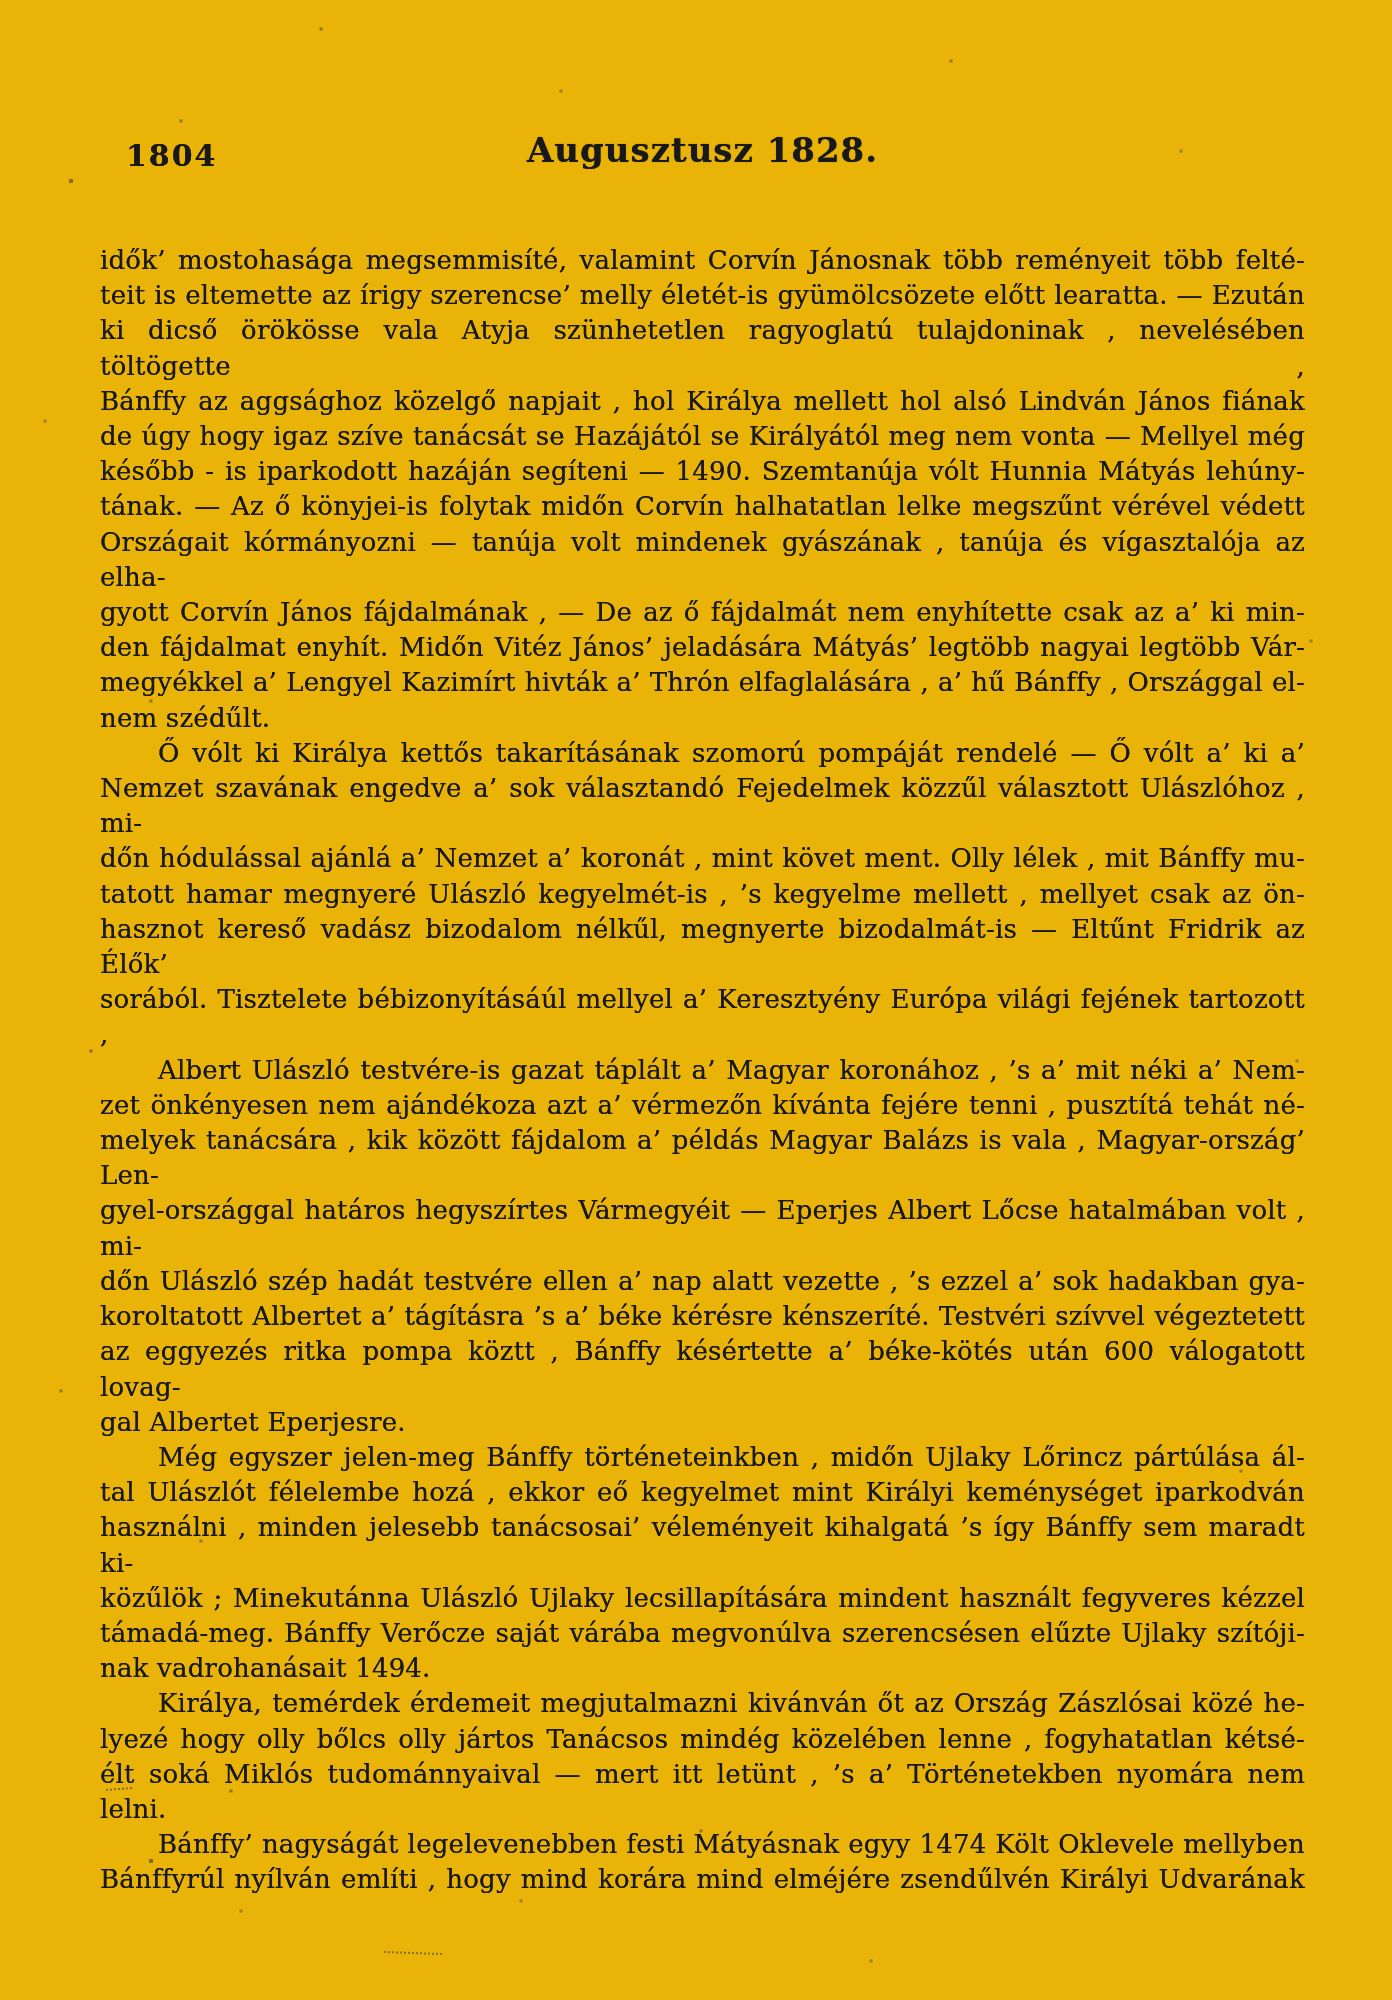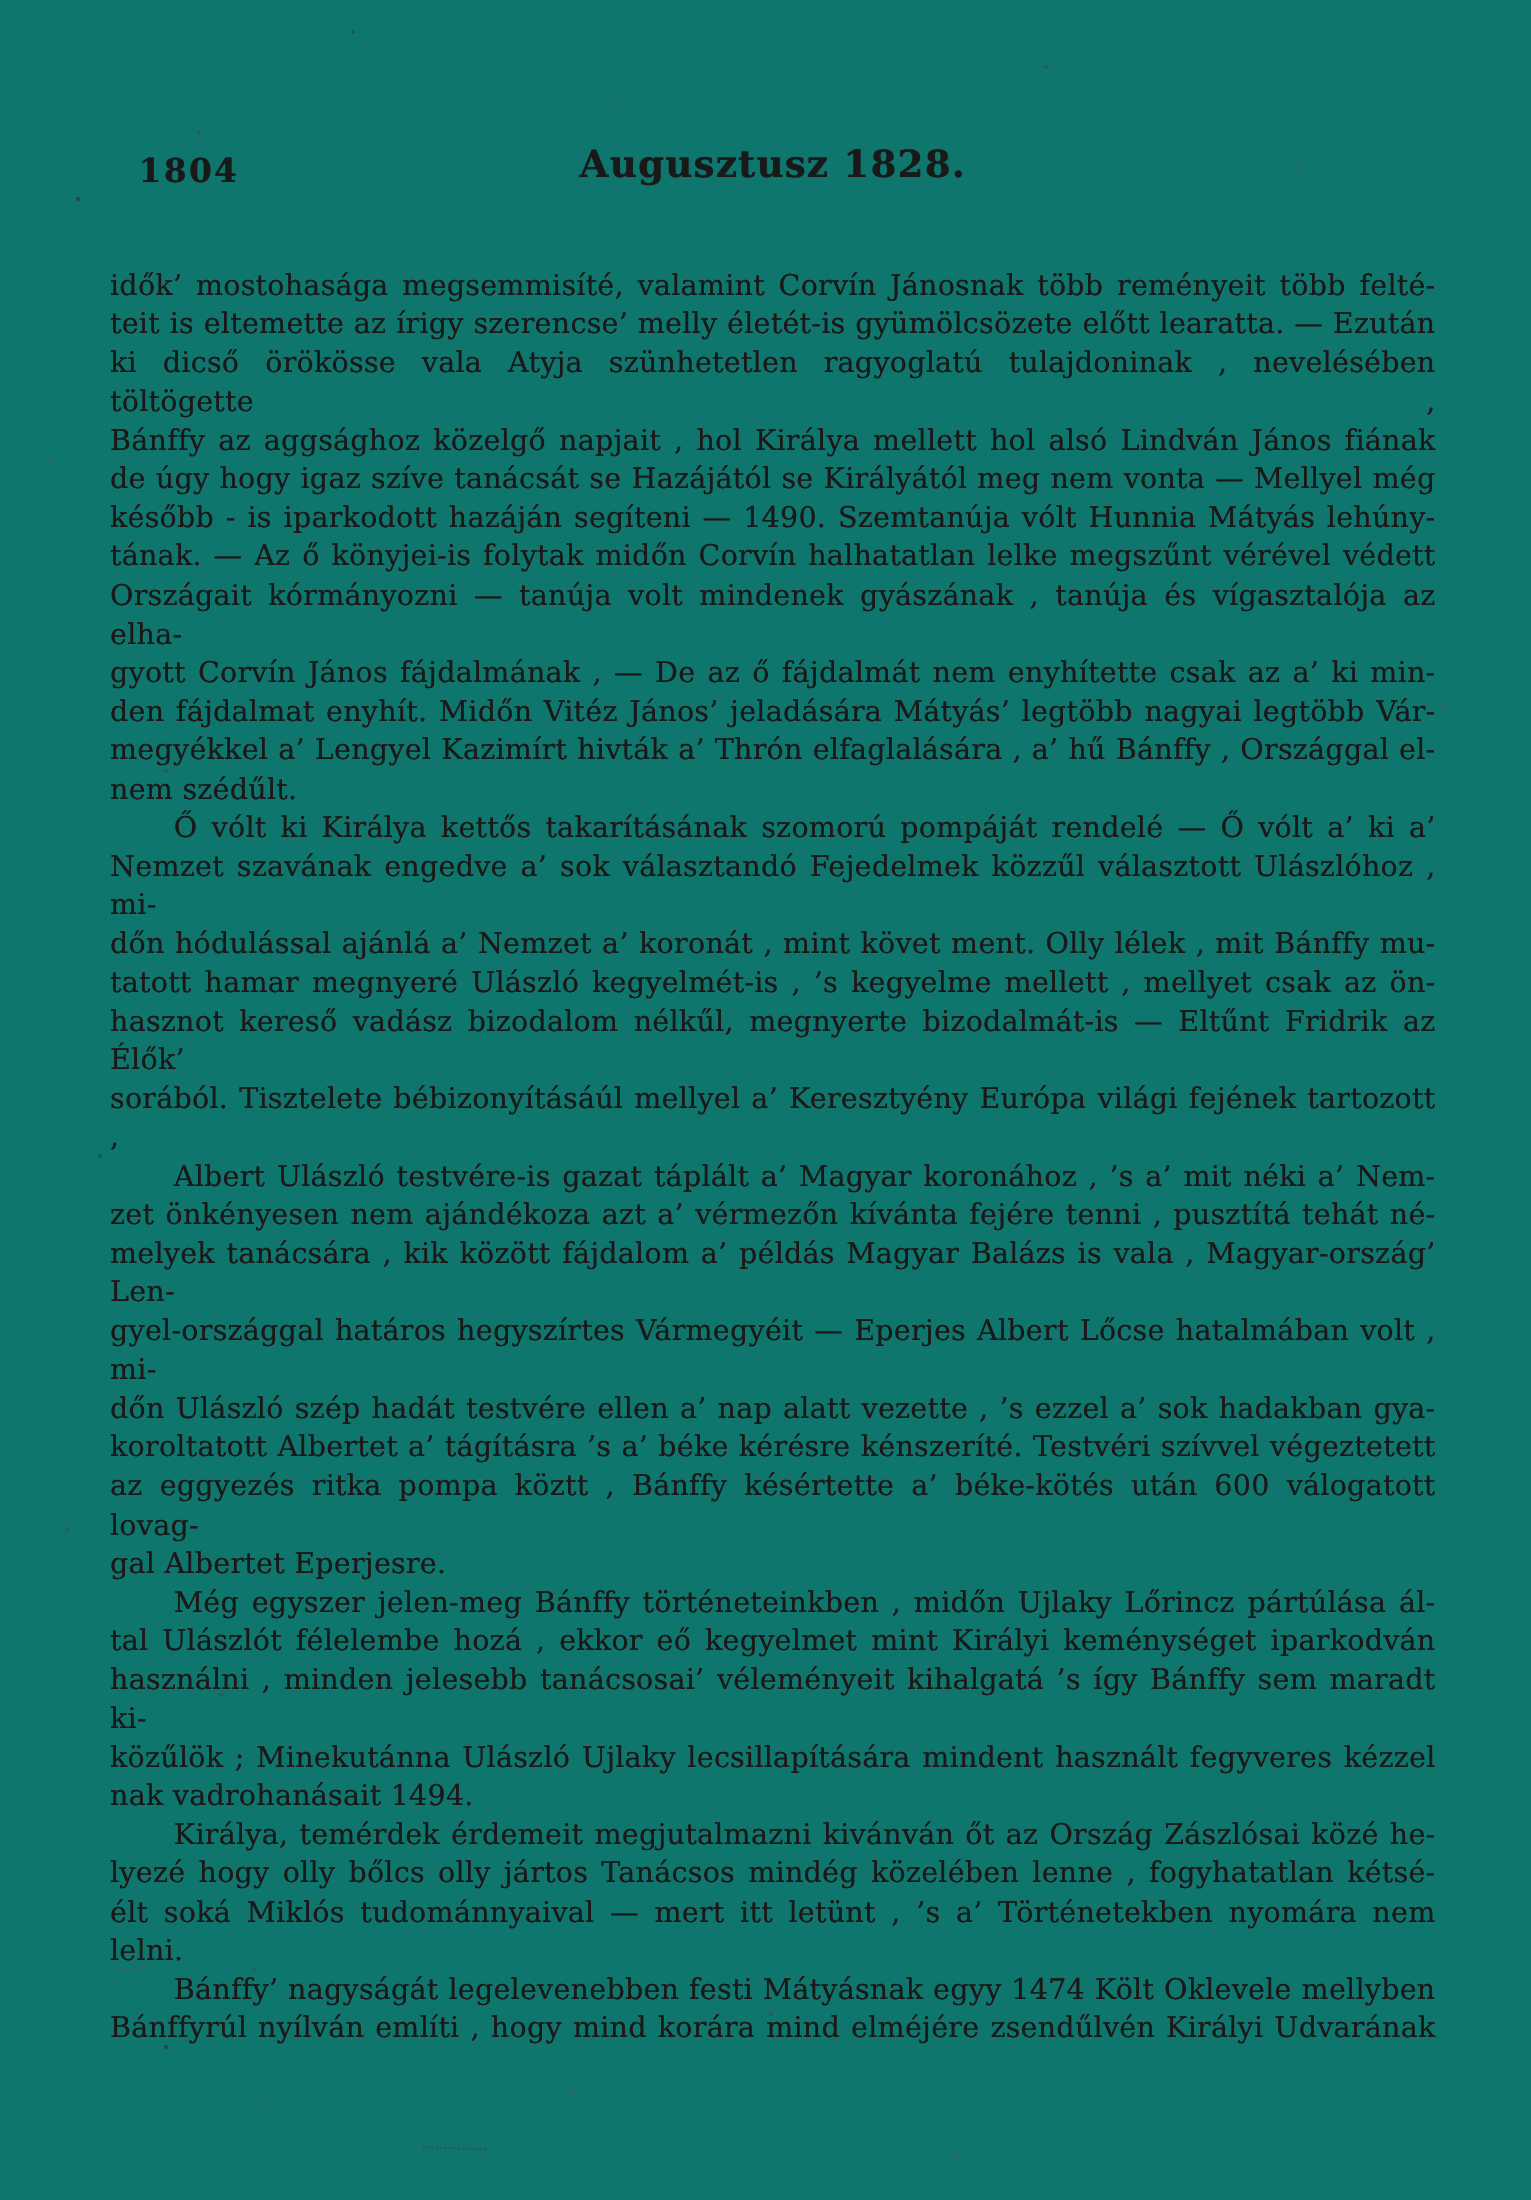--- a/index.html
+++ b/index.html
@@ -3,21 +3,21 @@
 <meta charset="utf-8">
 <style>
   html,body{margin:0;padding:0;}
   body{
     width:1392px;height:2000px;
     background:#f7f7f5;
     font-family:"DejaVu Serif","Liberation Serif",serif;
   }
   .page{
     position:relative;width:1392px;height:2000px;
-    background:#0f766e;overflow:hidden;color:#191919;text-decoration:underline;
+    background:#eab308;overflow:hidden;color:#191919;text-decoration:underline;
   }
   .page-number{
     position:absolute;left:126px;top:138px;
     font-size:30px;font-weight:bold;letter-spacing:2px;
     text-shadow:0 0 .6px #222;
   }
   .page-title{
     position:absolute;left:100px;top:130px;width:1205px;
     text-align:center;font-size:34px;font-weight:bold;letter-spacing:1px;
     text-shadow:0 0 .7px #222;
@@ -105,20 +105,21 @@
         <div class="line">dőn Ulászló szép hadát testvére ellen a’ nap alatt vezette , ’s ezzel a’ sok hadakban gya-</div>
         <div class="line">koroltatott Albertet a’ tágításra ’s a’ béke kérésre kénszeríté. Testvéri szívvel végeztetett</div>
         <div class="line">az eggyezés ritka pompa köztt , Bánffy késértette a’ béke-kötés után 600 válogatott lovag-</div>
         <div class="line last">gal Albertet Eperjesre.</div>
       </div>
       <div class="para indent">
         <div class="line">Még egyszer jelen-meg Bánffy történeteinkben , midőn Ujlaky Lőrincz pártúlása ál-</div>
         <div class="line">tal Ulászlót félelembe hozá , ekkor eő kegyelmet mint Királyi keménységet iparkodván</div>
         <div class="line">használni , minden jelesebb tanácsosai’ véleményeit kihalgatá ’s így Bánffy sem maradt ki-</div>
         <div class="line">közűlök ; Minekutánna Ulászló Ujlaky lecsillapítására mindent használt fegyveres kézzel</div>
+        <div class="line">támadá-meg. Bánffy Verőcze saját várába megvonúlva szerencsésen elűzte Ujlaky szítóji-</div>
         <div class="line last">nak vadrohanásait 1494.</div>
       </div>
       <div class="para indent">
         <div class="line">Királya, temérdek érdemeit megjutalmazni kivánván őt az Ország Zászlósai közé he-</div>
         <div class="line">lyezé hogy olly bőlcs olly jártos Tanácsos mindég közelében lenne , fogyhatatlan kétsé-</div>
         <div class="line">élt soká Miklós tudománnyaival — mert itt letünt , ’s a’ Történetekben nyomára nem</div>
         <div class="line last">lelni.</div>
       </div>
       <div class="para indent">
         <div class="line">Bánffy’ nagyságát legelevenebben festi Mátyásnak egyy 1474 Költ Oklevele mellyben</div>

